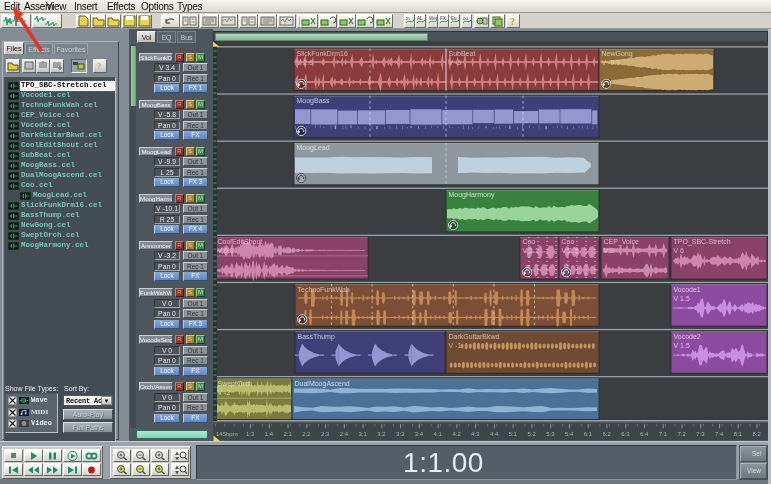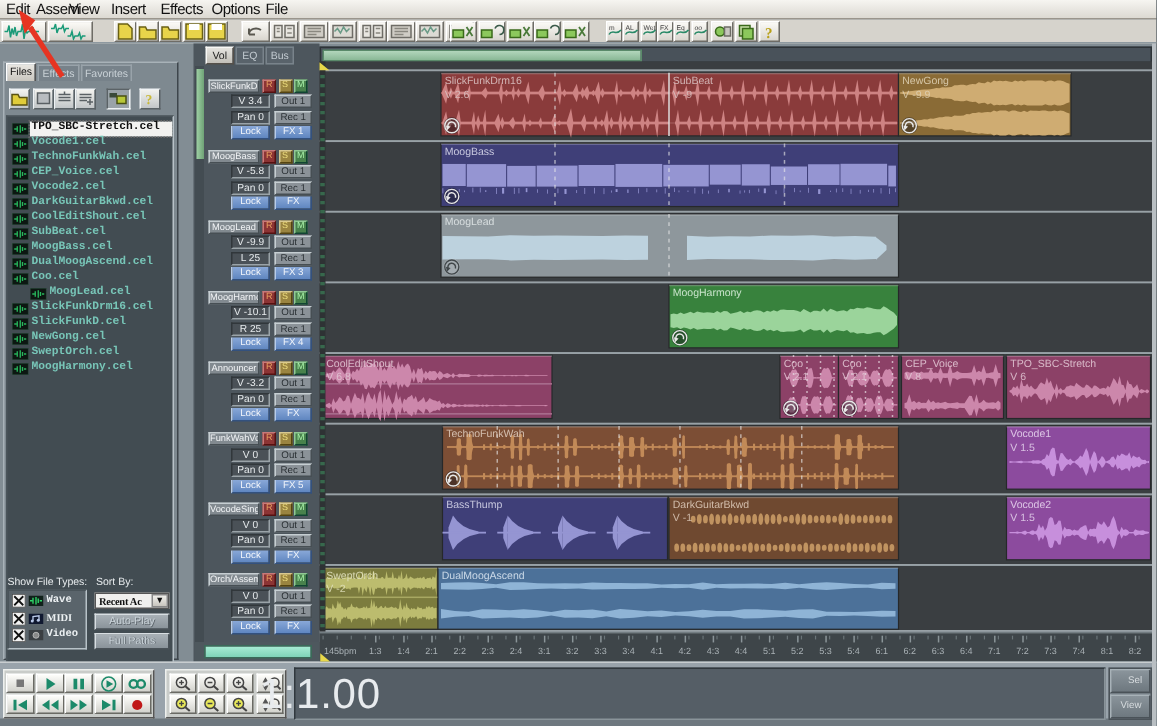--- a/index.html
+++ b/index.html
@@ -11,21 +11,21 @@
 .blub{position:absolute;background:linear-gradient(180deg,#89a8d8,#5f86c0);border-top:1px solid #b8ccе8;border-left:1px solid #b8cce8;border-right:1px solid #33517e;border-bottom:1px solid #33517e;color:#f0f4fa;font-size:6.5px;text-align:center;line-height:8px}
 svg{display:block}
 </style></head><body>
 <div class="abs" style="left:0;top:0;width:771px;height:13px;background:linear-gradient(180deg,#f6f5f1,#dcd9d2);border-bottom:1px solid #9a958c">
     <span class="abs" style="left:4px;top:1px;font-size:10px;color:#111;letter-spacing:-0.3px">Edit</span>
     <span class="abs" style="left:24px;top:1px;font-size:10px;color:#111;letter-spacing:-0.3px">Assem</span>
     <span class="abs" style="left:46px;top:1px;font-size:10px;color:#111;letter-spacing:-0.3px">View</span>
     <span class="abs" style="left:74px;top:1px;font-size:10px;color:#111;letter-spacing:-0.3px">Insert</span>
     <span class="abs" style="left:107px;top:1px;font-size:10px;color:#111;letter-spacing:-0.3px">Effects</span>
     <span class="abs" style="left:141px;top:1px;font-size:10px;color:#111;letter-spacing:-0.3px">Options</span>
-    <span class="abs" style="left:177px;top:1px;font-size:10px;color:#111;letter-spacing:-0.3px">File</span>
+    <span class="abs" style="left:177px;top:1px;font-size:10px;color:#111;letter-spacing:-0.3px">Types</span>
   </div>
 <div class="abs" style="left:0;top:13px;width:771px;height:16px;background:#d6d3cc;border-bottom:1px solid #8e99a0"></div>
 <div class="btn" style="left:1px;top:14px;width:30px;height:14px">
     <svg width="26" height="12" viewBox="0 0 26 12">
       <path d="M1 6 L3 6 4 2 5 10 6 4 7 8 8 3 9 9 10 6 12 6 13 1 14 11 15 5 16 7 17 6 19 6 20 3 21 9 22 6 24 6" stroke="#1a9a78" stroke-width="1" fill="none"></path>
     </svg>
   </div>
 <div class="btn" style="left:32px;top:14px;width:30px;height:14px">
     <svg width="26" height="12" viewBox="0 0 26 12">
       <path d="M1 4 L3 4 4 1 5 7 6 4 8 4 9 2 10 6 11 4 13 4" stroke="#1a9a78" stroke-width="1" fill="none"></path>
@@ -315,21 +315,21 @@
       </svg>
     </div>
     <div style="position:absolute;left:1px;top:123px;width:108px;height:10px">
       <span style="position:absolute;left:15px;top:0px;font-family:'Liberation Mono',monospace;font-size:7.5px;font-weight:bold;color:#78c6b8;white-space:nowrap">SlickFunkDrm16.cel</span>
       <svg width="11" height="8" viewBox="0 0 11 8" style="position:absolute;left:2px;top:1px">
         <rect x="0" y="0" width="11" height="8" fill="#0c1711" stroke="#2e4e40" stroke-width="0.8"></rect>
         <path d="M1.5 4 h1.5 M8 4 h1.5 M3.5 2.2 v3.6 M5.5 1.5 v5 M7 2.6 v2.8" stroke="#28b85c" stroke-width="0.9"></path>
       </svg>
     </div>
     <div style="position:absolute;left:1px;top:133px;width:108px;height:10px">
-      <span style="position:absolute;left:15px;top:0px;font-family:'Liberation Mono',monospace;font-size:7.5px;font-weight:bold;color:#78c6b8;white-space:nowrap">SlickFunkD.cel</span>
+      <span style="position:absolute;left:15px;top:0px;font-family:'Liberation Mono',monospace;font-size:7.5px;font-weight:bold;color:#78c6b8;white-space:nowrap">BassThump.cel</span>
       <svg width="11" height="8" viewBox="0 0 11 8" style="position:absolute;left:2px;top:1px">
         <rect x="0" y="0" width="11" height="8" fill="#0c1711" stroke="#2e4e40" stroke-width="0.8"></rect>
         <path d="M1.5 4 h1.5 M8 4 h1.5 M3.5 2.2 v3.6 M5.5 1.5 v5 M7 2.6 v2.8" stroke="#28b85c" stroke-width="0.9"></path>
       </svg>
     </div>
     <div style="position:absolute;left:1px;top:143px;width:108px;height:10px">
       <span style="position:absolute;left:15px;top:0px;font-family:'Liberation Mono',monospace;font-size:7.5px;font-weight:bold;color:#78c6b8;white-space:nowrap">NewGong.cel</span>
       <svg width="11" height="8" viewBox="0 0 11 8" style="position:absolute;left:2px;top:1px">
         <rect x="0" y="0" width="11" height="8" fill="#0c1711" stroke="#2e4e40" stroke-width="0.8"></rect>
         <path d="M1.5 4 h1.5 M8 4 h1.5 M3.5 2.2 v3.6 M5.5 1.5 v5 M7 2.6 v2.8" stroke="#28b85c" stroke-width="0.9"></path>
@@ -388,21 +388,21 @@
     </svg>
   </div>
 <div class="abs" style="left:19px;top:420.0px">
     <svg width="10" height="7" viewBox="0 0 10 7">
       <rect width="10" height="7" fill="#3a3e42"></rect>
       <circle cx="5" cy="3.5" r="2" fill="#888" stroke="#bbb" stroke-width="0.6"></circle>
     </svg>
   </div>
 <span class="abs" style="left:31px;top:419.0px;font-family:'Liberation Mono',monospace;font-weight:bold;font-size:7px;color:#ecf0f2">Video</span>
 <div class="abs" style="left:63px;top:395px;width:50px;height:11px;background:#f0f0ee;border:1px solid #555">
-    <span style="position:absolute;left:2px;top:1px;font-family:Liberation Serif, serif;font-weight:bold;font-size:7px;color:#111;white-space:nowrap;letter-spacing:-0.2px">Recent Ac</span>
+    <span style="position:absolute;left:2px;top:1px;font-family:Liberation Mono, monospace;font-weight:bold;font-size:7px;color:#111;white-space:nowrap;letter-spacing:-0.2px">Recent Ac</span>
     <span style="position:absolute;right:0;top:0;width:11px;height:9px;background:linear-gradient(180deg,#f0efeb,#c8c5be);border:1px solid #888;font-size:6px;text-align:center;line-height:9px;color:#111">▼</span>
   </div>
 <div class="abs" style="left:63px;top:409px;width:50px;height:11px;background:linear-gradient(180deg,#a8b0b6,#8a939a);border:1px solid;border-color:#d8dee2 #4a5258 #4a5258 #d8dee2;color:#c9d2d8;text-shadow:0.5px 0.5px 0 #5a6268;font-size:7px;text-align:center;line-height:9px">Auto-Play</div>
 <div class="abs" style="left:63px;top:422px;width:50px;height:11px;background:linear-gradient(180deg,#a8b0b6,#8a939a);border:1px solid;border-color:#d8dee2 #4a5258 #4a5258 #d8dee2;color:#c9d2d8;text-shadow:0.5px 0.5px 0 #5a6268;font-size:7px;text-align:center;line-height:9px">Full Paths</div>
 <div class="abs" style="left:129px;top:29px;width:84px;height:416px;background:#4d565d"></div>
 <div class="abs" style="left:137px;top:31px;width:19px;height:12px;background:linear-gradient(180deg,#e5e4df,#c2bfb8);border:1px solid #f8f8f6;border-right-color:#55504a;border-bottom-color:#55504a;color:#222;font-size:7px;text-align:center;line-height:11px">Vol</div>
 <div class="abs" style="left:157px;top:31px;width:19px;height:12px;background:#59636b;border:1px solid #79838b;color:#c2cad0;font-size:7px;text-align:center;line-height:11px">EQ</div>
 <div class="abs" style="left:177px;top:31px;width:19px;height:12px;background:#59636b;border:1px solid #79838b;color:#c2cad0;font-size:7px;text-align:center;line-height:11px">Bus</div>
 <div class="abs" style="left:130px;top:44px;width:6px;height:392px;background:#434c52"></div>
 <div class="abs" style="left:130.5px;top:46px;width:5px;height:60px;background:linear-gradient(90deg,#9ed0a4,#6fa276)"></div>
@@ -606,21 +606,21 @@
     </svg>
   </div>
 <div class="abs" style="left:170.6px;top:463px;width:18px;height:13px;background:linear-gradient(180deg,#fdfdfa,#d2d2cc);border:1px solid;border-color:#fff #6a6a64 #6a6a64 #fff;text-align:center">
     <svg width="16" height="12">
       <path d="M3 5 L5 1.5 L7 5 Z M3 7 L5 10.5 L7 7 Z" fill="#555"></path>
       <circle cx="11" cy="5" r="3" fill="none" stroke="#444"></circle>
       <line x1="13" y1="7.5" x2="15" y2="9.5" stroke="#444" stroke-width="1.2"></line>
     </svg>
   </div>
 <div class="abs" style="left:196px;top:445px;width:541px;height:35px;background:#555e66;border:1px solid;border-color:#31383e #8a949a #8a949a #31383e"></div>
-<div class="abs" style="left:196px;top:445px;width:541px;height:35px;text-align:left;font-size:28px;color:#e8ebee;line-height:35px;letter-spacing:0.5px"><span style="position:relative;left:-23px">1:1.00</span></div>
+<div class="abs" style="left:196px;top:445px;width:541px;height:35px;text-align:center;font-size:28px;color:#e8ebee;line-height:35px;letter-spacing:0.5px"><span style="position:relative;left:-23px">1:1.00</span></div>
 <div class="abs" style="left:739px;top:445px;width:29px;height:35px;background:#737d84;border:1px solid #4a5258"></div>
 <div class="abs" style="left:740px;top:446px;width:27px;height:16px;background:linear-gradient(180deg,#8a949b,#6e787f);border:1px solid;border-color:#a8b2b8 #4a5258 #4a5258 #a8b2b8"></div>
 <div class="abs" style="left:740px;top:463px;width:27px;height:16px;background:linear-gradient(180deg,#8a949b,#6e787f);border:1px solid;border-color:#a8b2b8 #4a5258 #4a5258 #a8b2b8"></div>
 <span class="abs" style="left:752px;top:450px;font-size:6.5px;color:#d6dbde">Sel</span>
 <span class="abs" style="left:747px;top:467px;font-size:6.5px;color:#d6dbde">View</span>
 <div class="abs" style="left:768px;top:441px;width:3px;height:43px;background:#b9bfc3"></div>
 <svg width="771" height="484" viewBox="0 0 771 484" style="position:absolute;left:0;top:0" font-family="Liberation Sans, sans-serif">
     <rect x="213" y="41" width="555" height="380" fill="#3a3e41"></rect>
     <rect x="213" y="93.4" width="555" height="1.3" fill="#98a1a6"></rect>
     <rect x="213" y="140.5" width="555" height="1.3" fill="#98a1a6"></rect>

